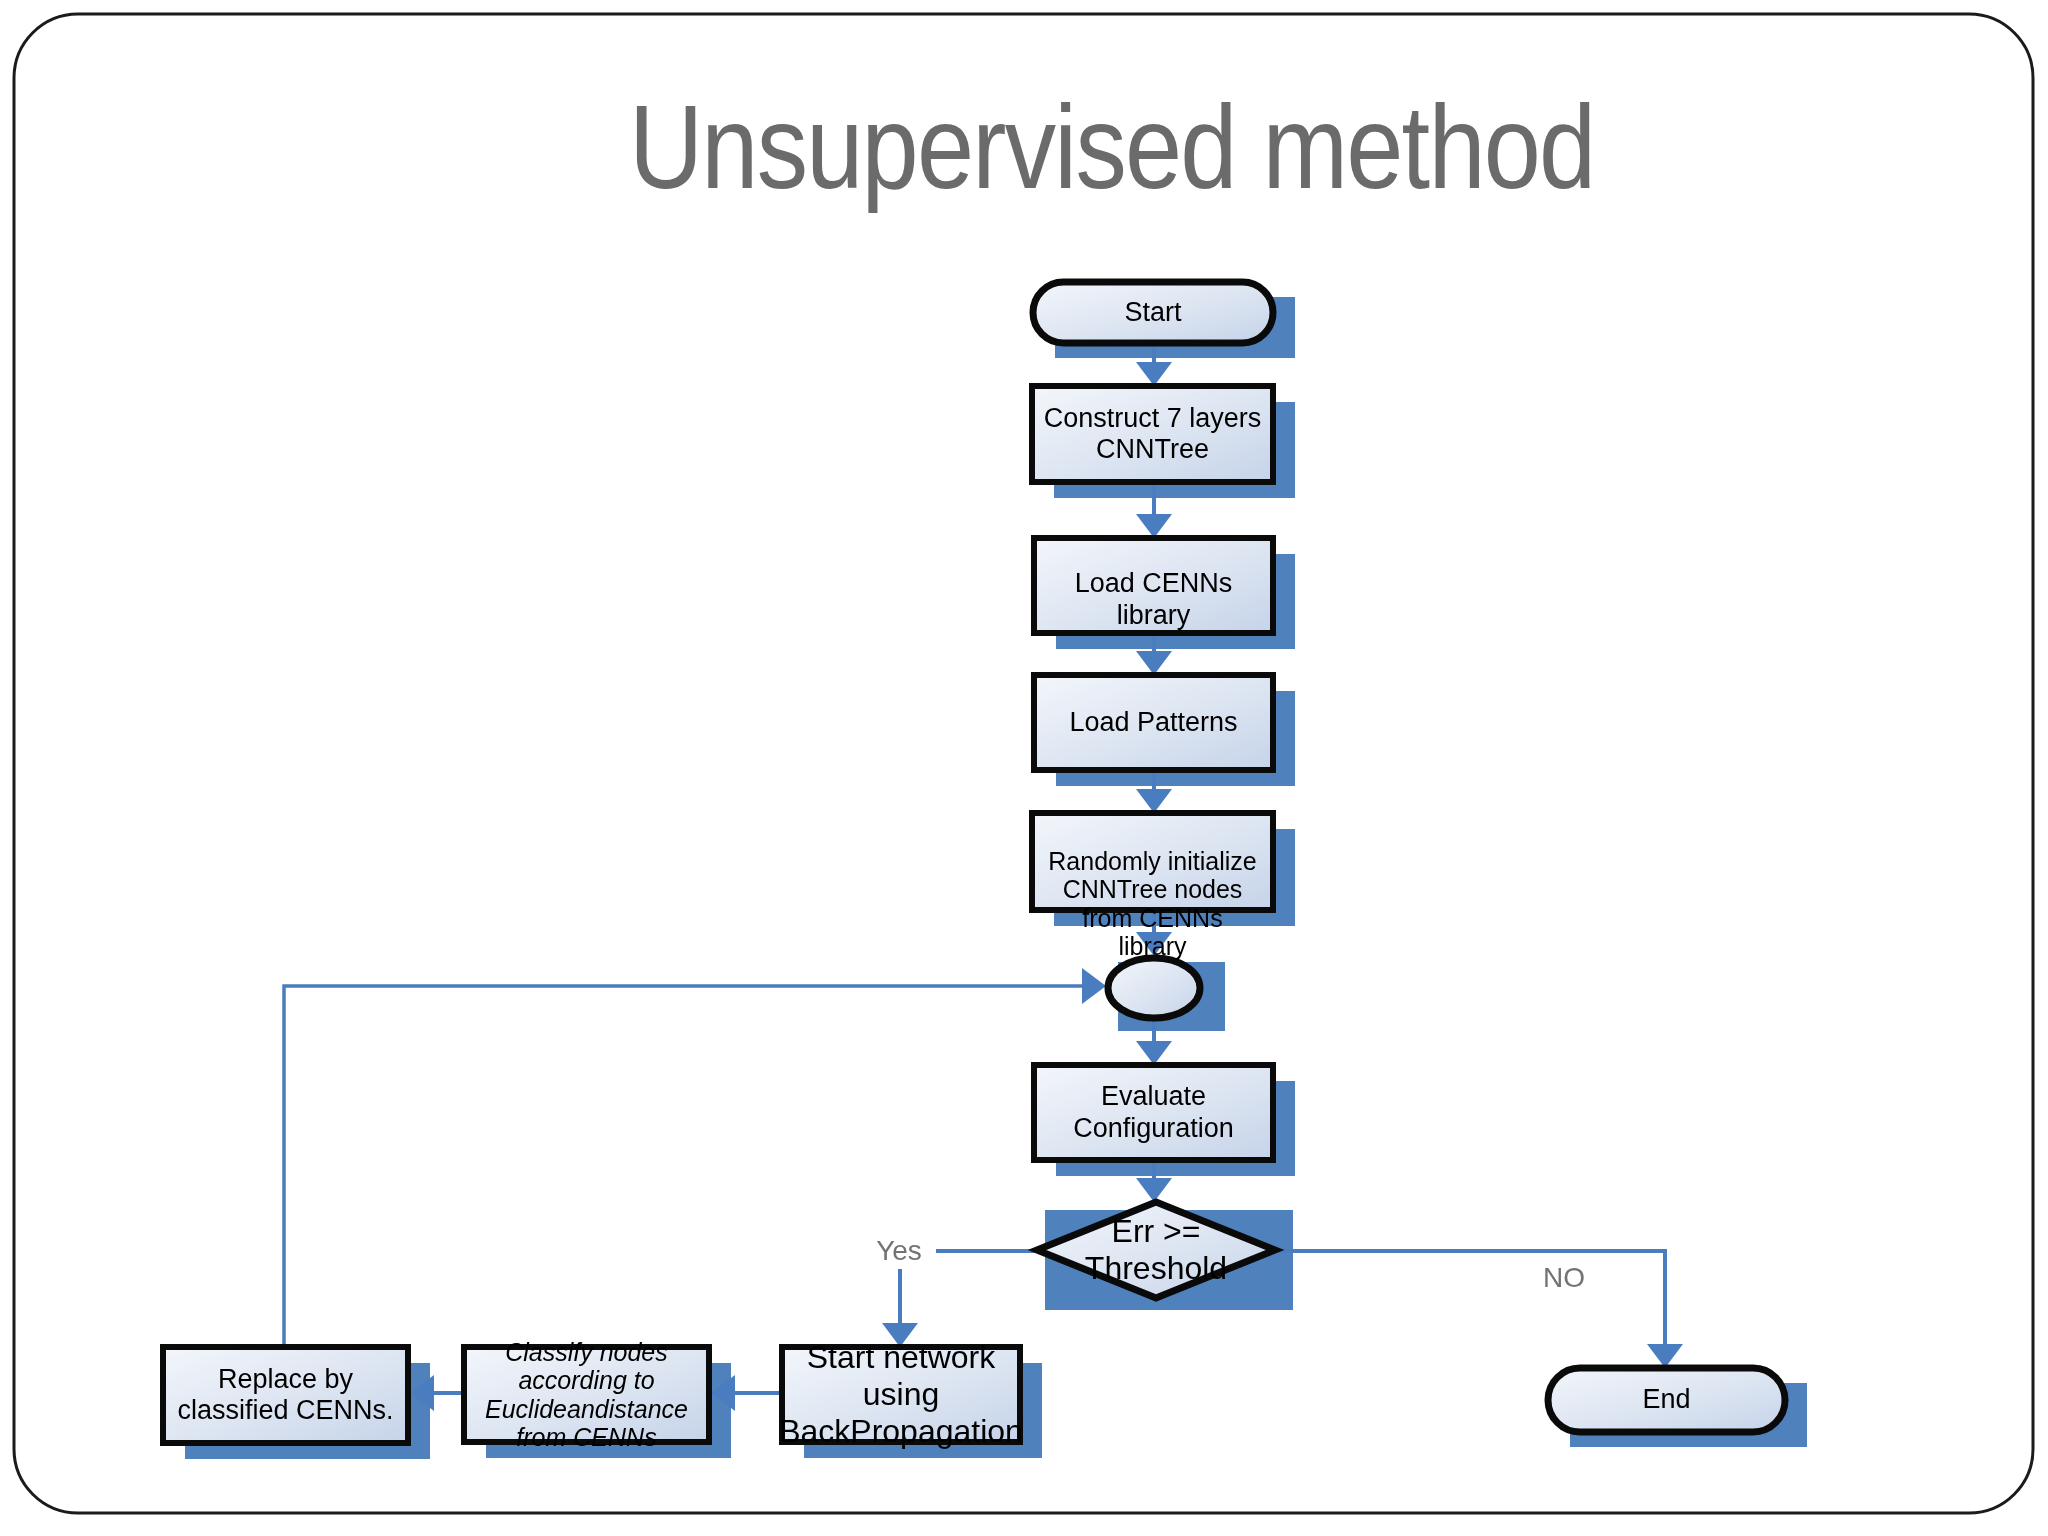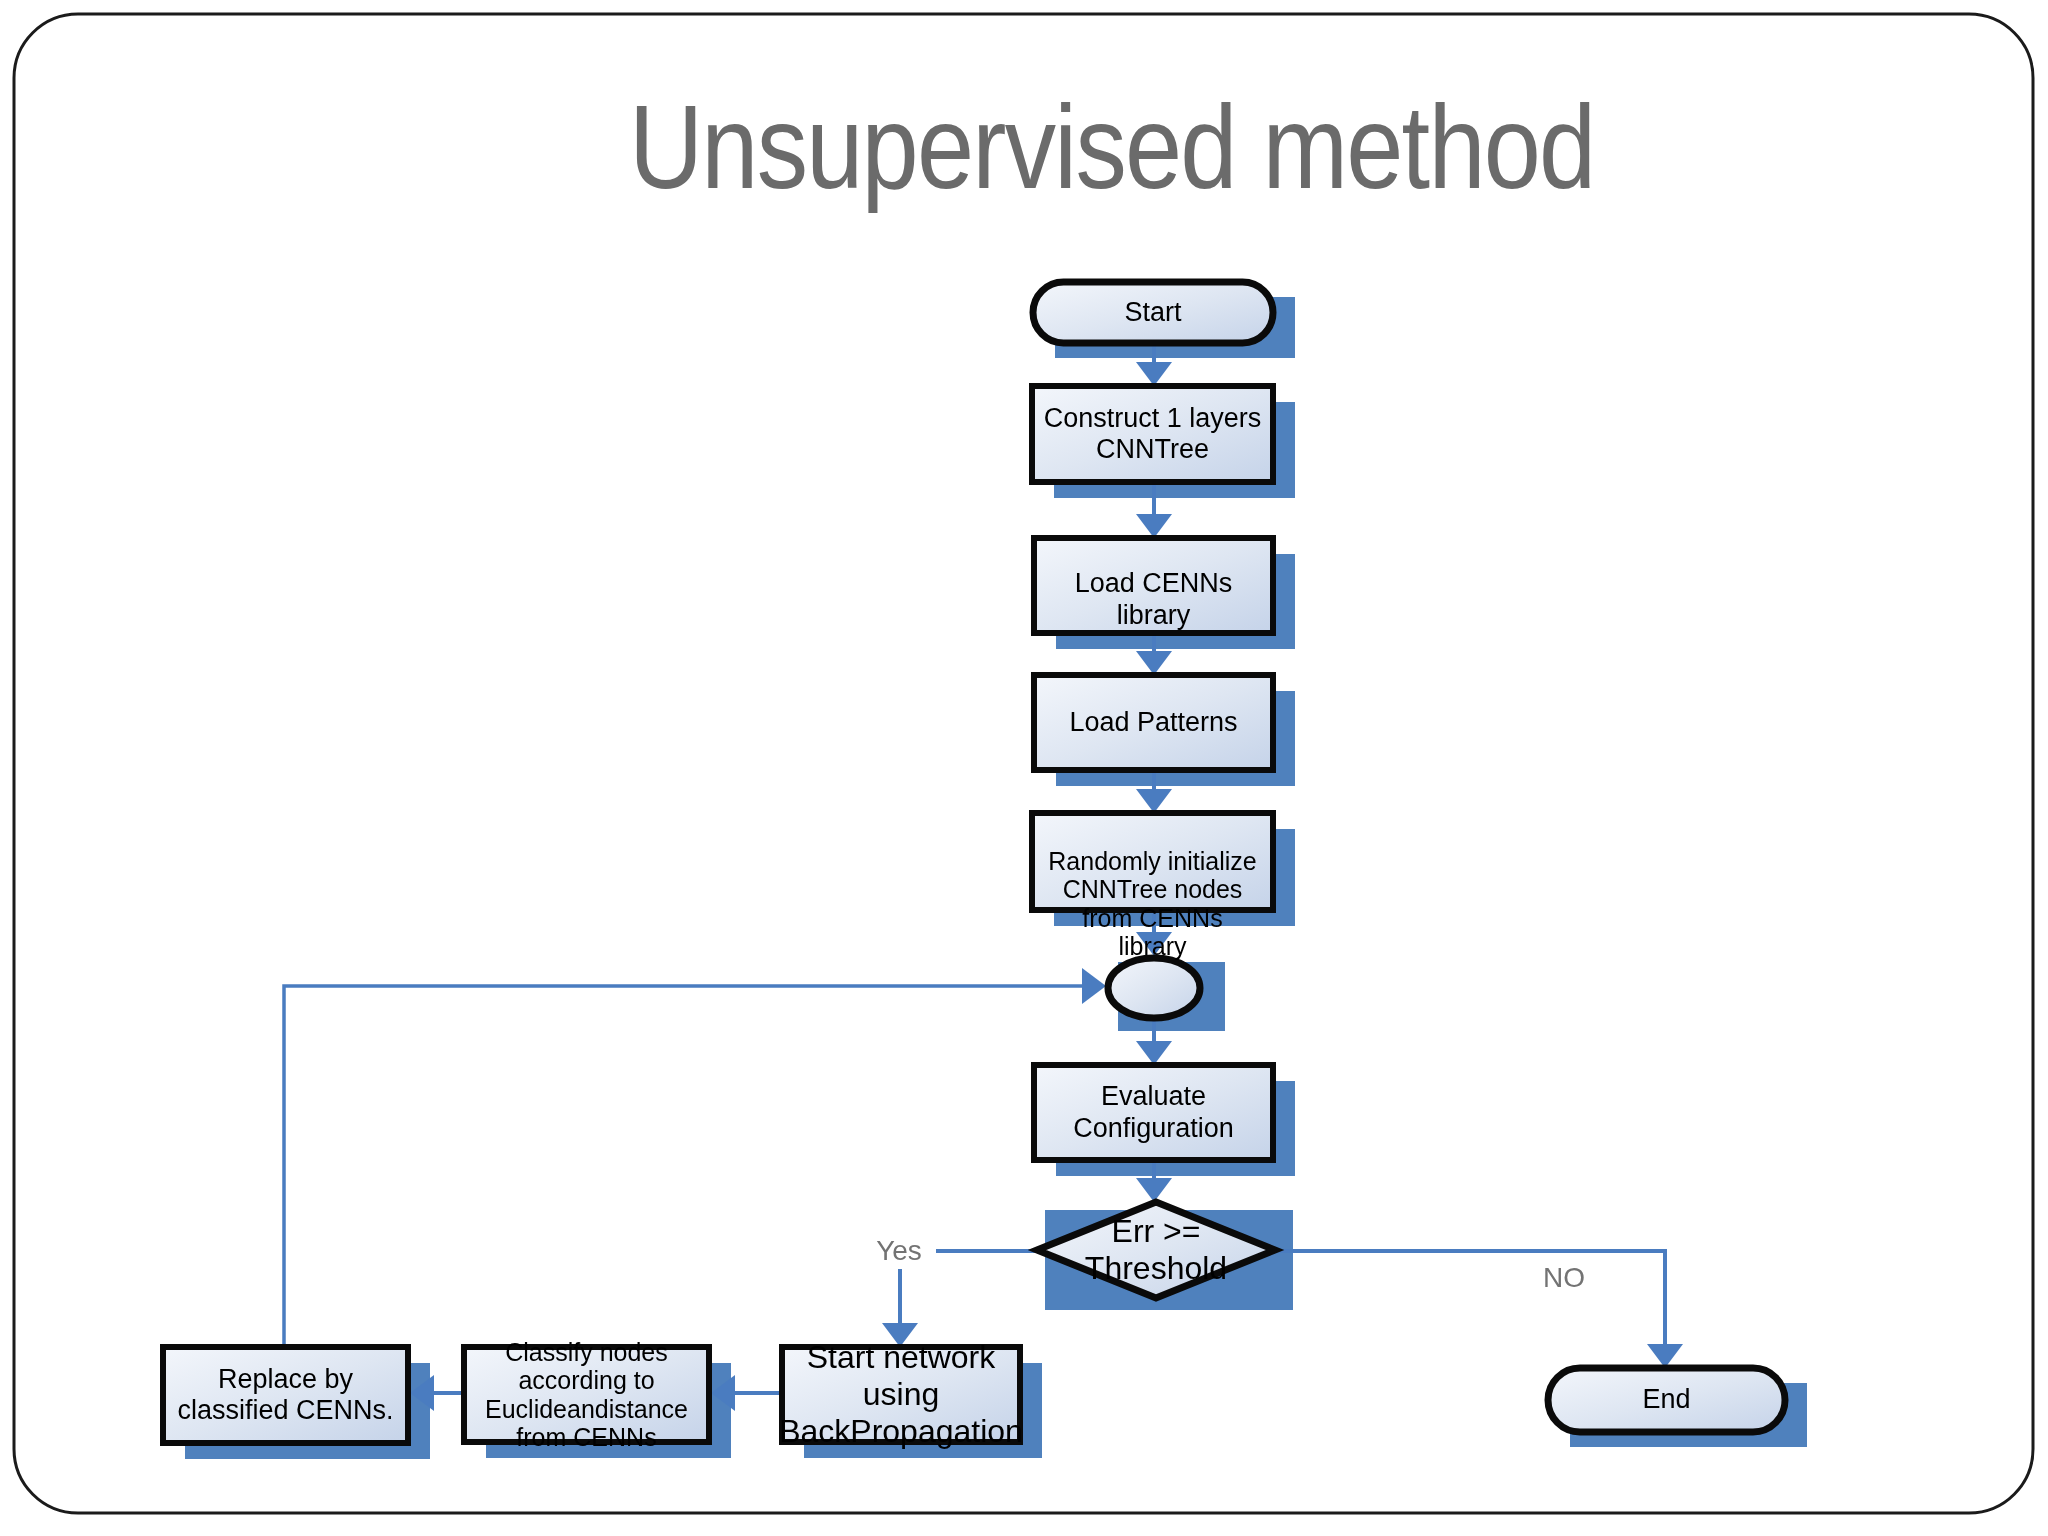--- a/index.html
+++ b/index.html
@@ -120,37 +120,37 @@
       <rect class="shape" x="782" y="1347" width="238" height="95" stroke-width="6"></rect>
       <rect class="shape" x="464" y="1347" width="245" height="95" stroke-width="6"></rect>
       <rect class="shape" x="163" y="1347" width="245" height="96" stroke-width="6"></rect>
       <rect class="shape" x="1548" y="1368" width="237" height="64" rx="32" stroke-width="7"></rect>
     </g>
   </svg>
 
   <div class="page-title">Unsupervised method</div>
 
   <div class="node-label" style="left:1033px;top:282px;width:240px;height:61px;">Start</div>
-  <div class="node-label" style="left:1032px;top:386px;width:241px;height:96px;">Construct 1 layers
+  <div class="node-label" style="left:1032px;top:386px;width:241px;height:96px;">Construct 7 layers
 CNNTree</div>
   <div class="node-label" style="left:1034px;top:552px;width:239px;height:95px;">Load CENNs
 library</div>
   <div class="node-label" style="left:1034px;top:675px;width:239px;height:95px;">Load Patterns</div>
   <div class="node-label fs25" style="left:1032px;top:811px;width:241px;height:101px;margin-top:42px;">Randomly initialize
 CNNTree nodes
 from CENNs
 library</div>
   <div class="node-label" style="left:1034px;top:1065px;width:239px;height:95px;">Evaluate
 Configuration</div>
   <div class="node-label fs26" style="left:1037px;top:1202px;width:238px;height:96px;">Err &gt;=
 Threshold</div>
   <div class="node-label fs26" style="left:782px;top:1347px;width:238px;height:95px;">Start network
 using
 BackPropagation</div>
-  <div class="node-label fs25" style="left:464px;top:1345px;width:245px;height:99px;">Classify nodes
+  <div class="node-label fs25" style="left:464px;top:1345px;width:245px;height:99px;font-style:italic;">Classify nodes
 according to
 Euclideandistance
 from CENNs</div>
   <div class="node-label" style="left:163px;top:1347px;width:245px;height:96px;">Replace by
 classified CENNs.</div>
   <div class="node-label" style="left:1548px;top:1368px;width:237px;height:64px;">End</div>
 
   <div class="edge-label" style="left:862px;top:1233px;width:74px;height:36px;">Yes</div>
   <div class="edge-label" style="left:1528px;top:1231px;width:72px;height:38px;margin-top:28px;">NO</div>
 

